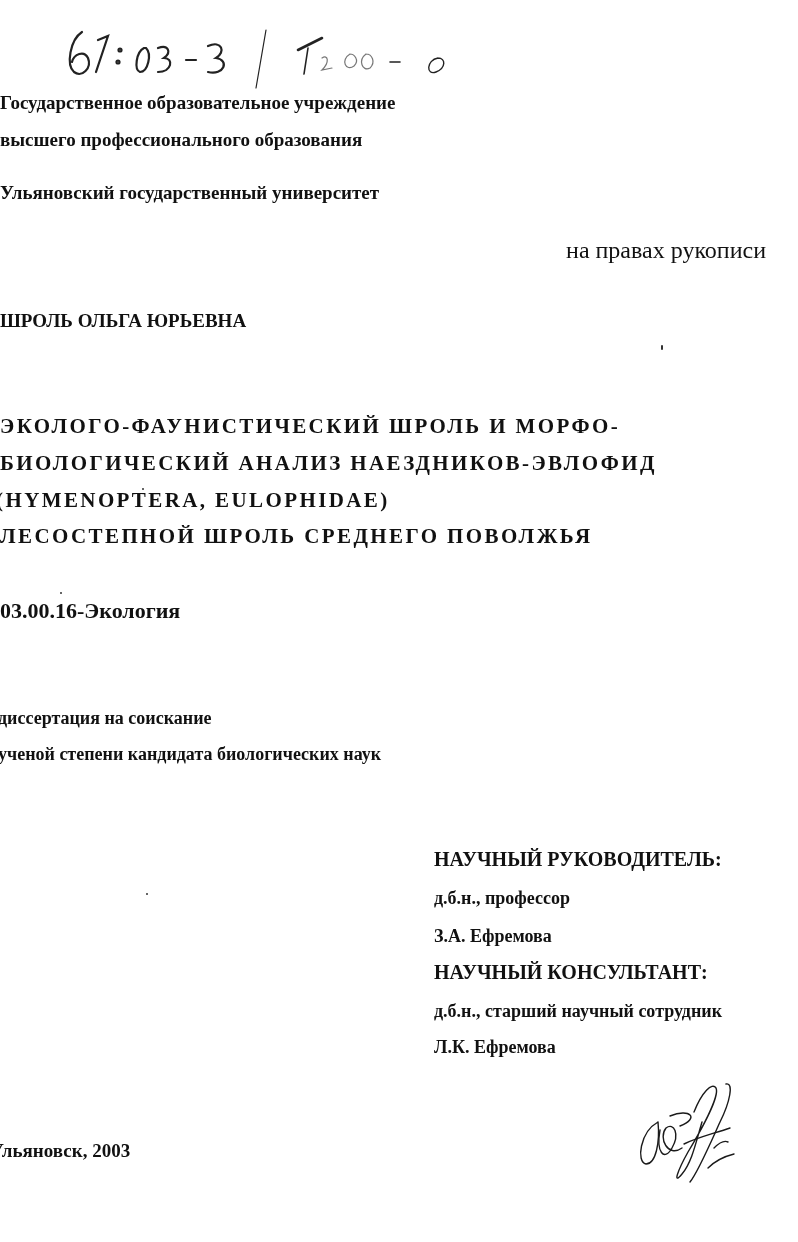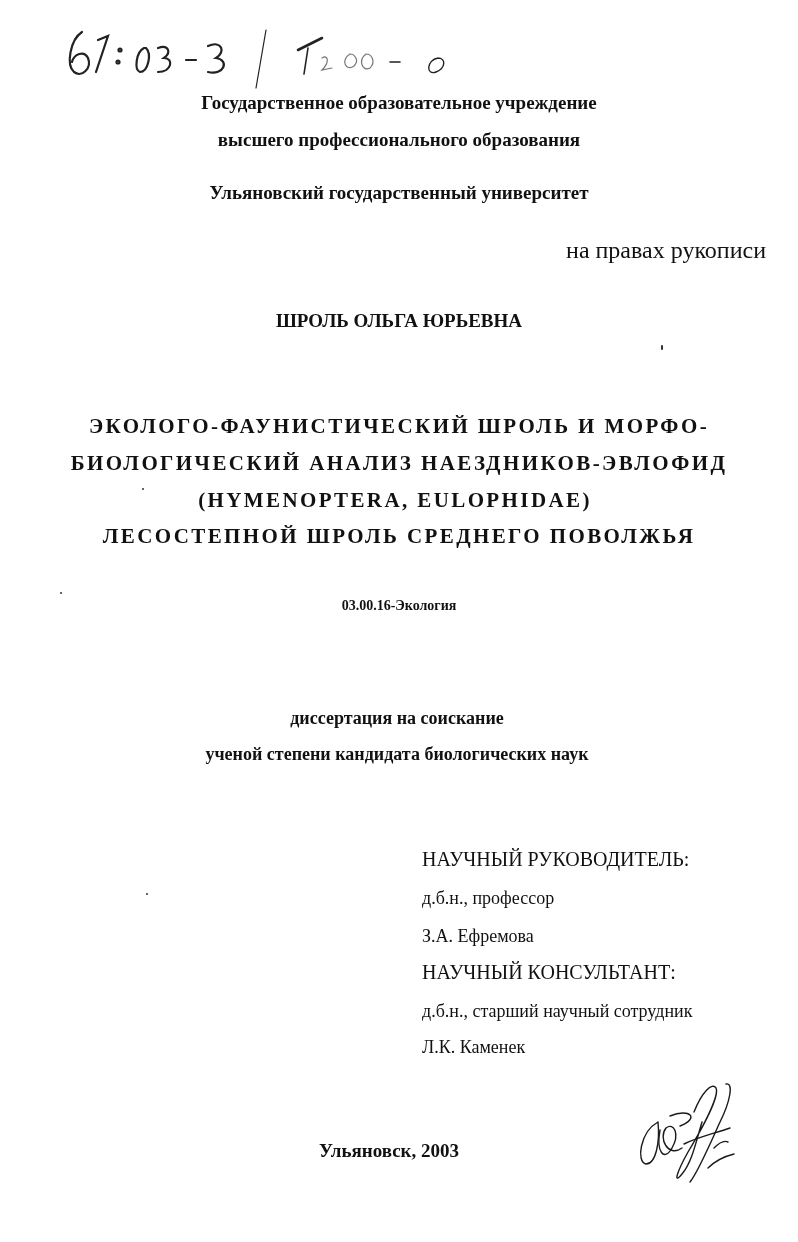--- a/index.html
+++ b/index.html
@@ -34,21 +34,21 @@
       position: absolute;
       left: 0; top: 0;
       width: 1px; height: 1px;
       overflow: hidden;
       opacity: 0;
     }
     .line {
       position: absolute;
       left: 0;
       width: 798px;
-      text-align: center;
+      text-align: left;
       white-space: nowrap;
     }
     .inst {
       font-weight: bold;
       font-size: 19px;
     }
     .right-note {
       position: absolute;
       right: 32px;
       top: 237px;
@@ -60,38 +60,38 @@
       font-size: 19px;
       top: 310px;
     }
     .title {
       font-weight: bold;
       font-size: 21px;
       letter-spacing: 2.4px;
     }
     .spec {
       font-weight: bold;
-      font-size: 14px;
+      font-size: 22px;
       top: 598px;
     }
     .diss {
       font-weight: bold;
       font-size: 18px;
     }
     .supervisors {
       position: absolute;
       left: 422px;
       top: 848px;
       width: 376px;
     }
     .sup-row {
       position: absolute;
-      left: 0;
+      left: 12px;
       white-space: nowrap;
-      font-weight: normal;
+      font-weight: bold;
     }
     .sup-heading { font-size: 20px; }
     .sup-text { font-size: 18px; }
     .city-year {
       font-weight: bold;
       font-size: 19px;
       top: 1140px;
       left: 0;
       width: 798px;
     }
@@ -167,21 +167,21 @@
 
   <div class="line diss" style="top:708px; left:-2px;">диссертация на соискание</div>
   <div class="line diss" style="top:744px; left:-2px;">ученой степени кандидата биологических наук</div>
 
   <div class="supervisors">
     <div class="sup-row sup-heading" style="top:0px;">НАУЧНЫЙ РУКОВОДИТЕЛЬ:</div>
     <div class="sup-row sup-text" style="top:40px;">д.б.н., профессор</div>
     <div class="sup-row sup-text" style="top:78px;">З.А. Ефремова</div>
     <div class="sup-row sup-heading" style="top:113px;">НАУЧНЫЙ КОНСУЛЬТАНТ:</div>
     <div class="sup-row sup-text" style="top:153px;">д.б.н., старший научный сотрудник</div>
-    <div class="sup-row sup-text" style="top:189px;">Л.К. Каменек</div>
+    <div class="sup-row sup-text" style="top:189px;">Л.К. Ефремова</div>
   </div>
 
   <div class="line city-year" style="left:-10px;">Ульяновск, 2003</div>
 
   <div class="signature">
     <svg viewBox="0 0 120 110" width="120" height="110">
       <g fill="none" stroke="#1a1a1a" stroke-width="1.4" stroke-linecap="round">
         <path d="M28 40 C10 50 6 80 16 82 C26 82 30 60 28 40"></path>
         <path d="M30 48 C26 70 34 80 42 66 C50 52 44 40 36 46 C28 56 38 76 52 66"></path>
         <path d="M40 34 C60 26 70 36 50 44"></path>

